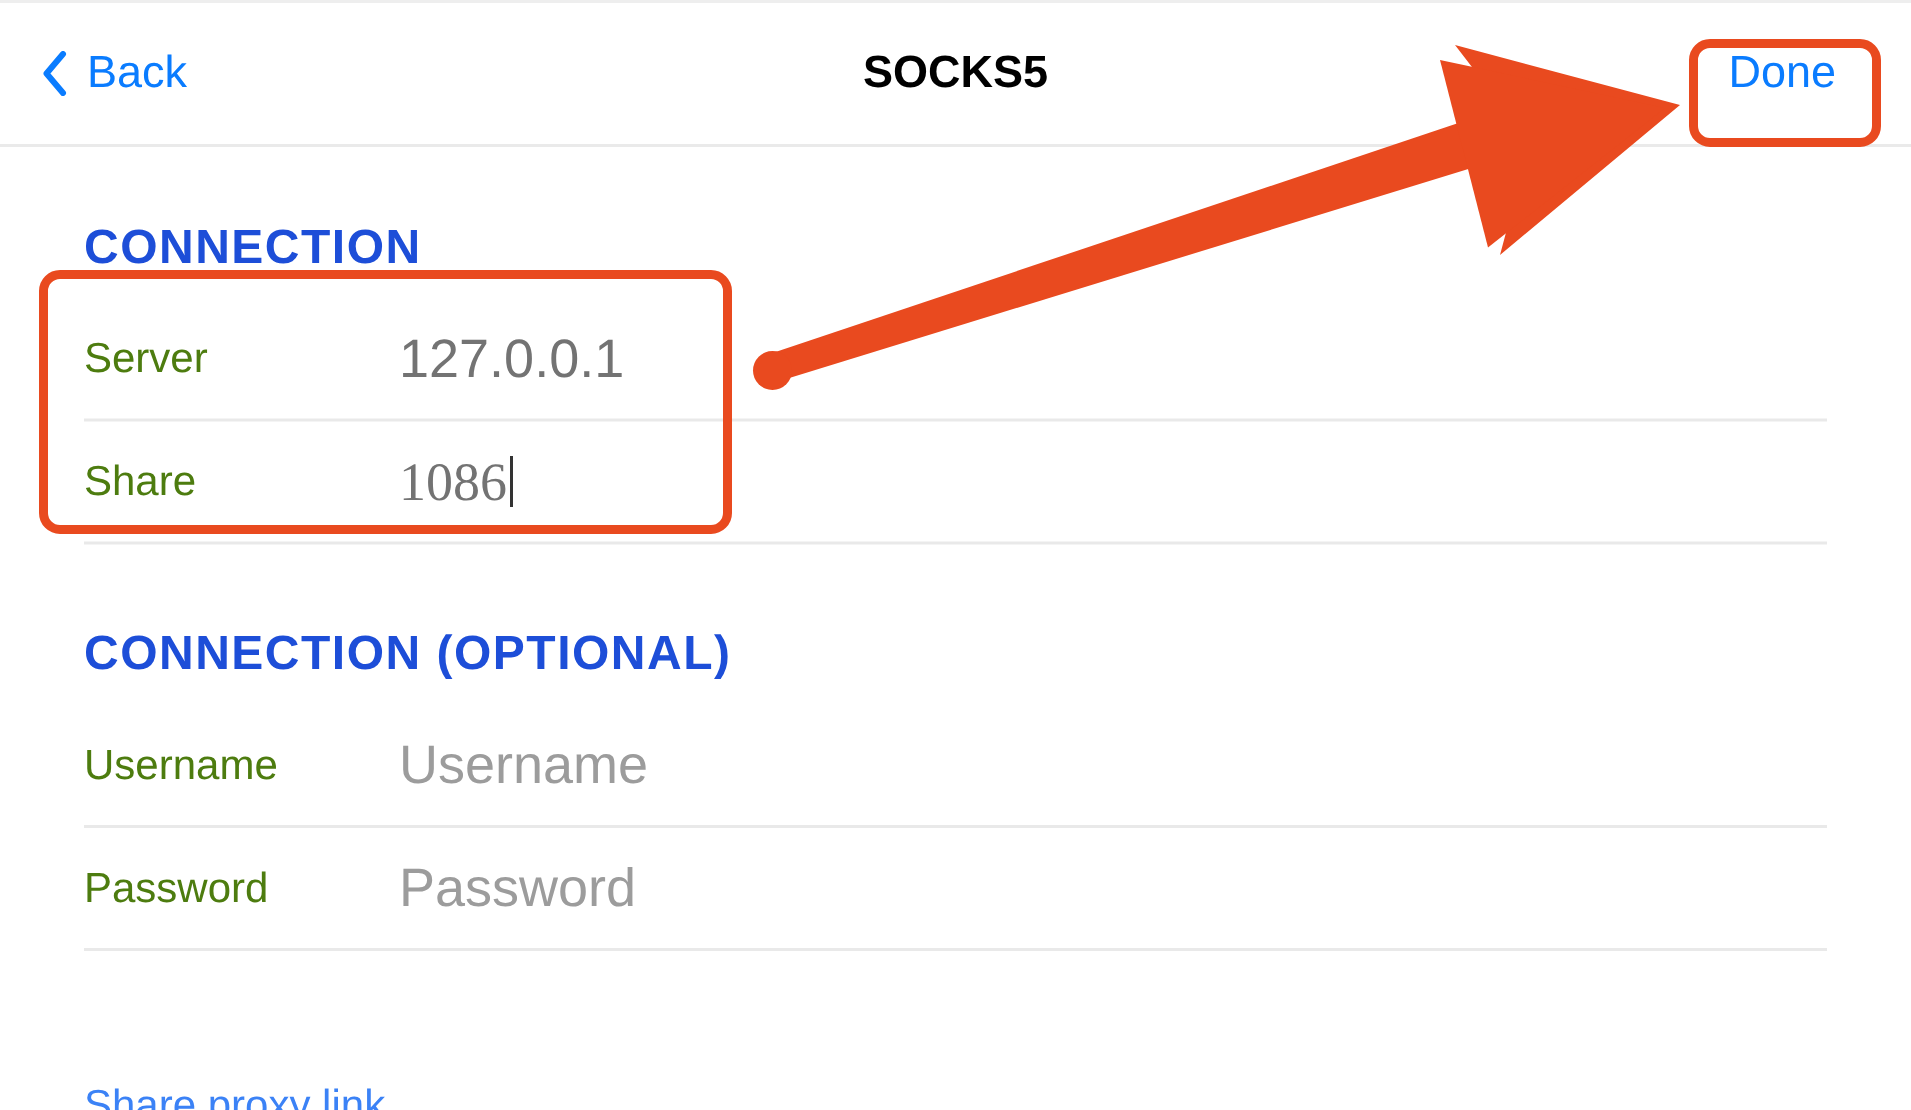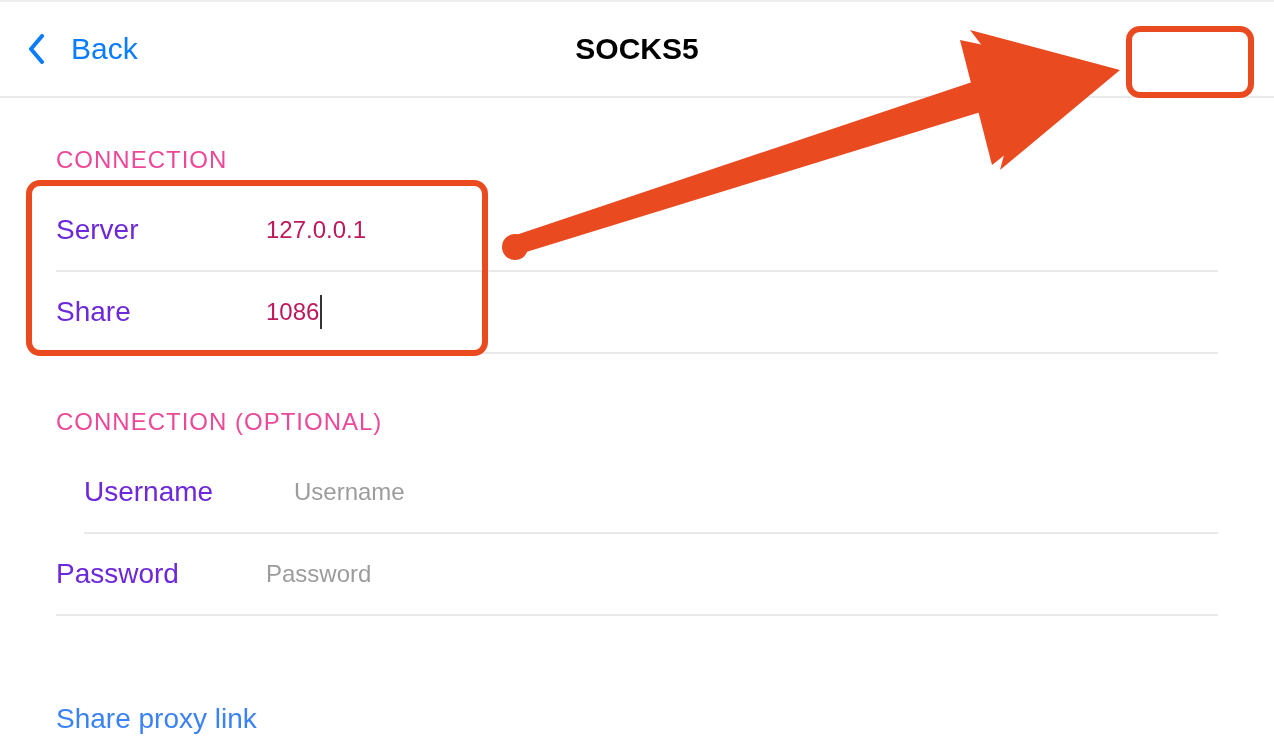--- a/index.html
+++ b/index.html
@@ -17,21 +17,21 @@
       display: flex;
       align-items: center;
       justify-content: space-between;
       padding: 0 28px 0 28px;
       position: relative;
       background: #fff;
     }
     .back-wrap {
       display: flex;
       align-items: center;
-      gap: 25px;
+      gap: 12px;
       color: #0a7cff;
       font-size: 30px;
       cursor: pointer;
     }
     .chevron-left {
       width: 18px; height: 30px;
       display: inline-block;
     }
     .title {
       position: absolute;
@@ -51,44 +51,44 @@
       cursor: pointer;
       padding: 12px 22px;
       position: relative;
       z-index: 2;
     }
 
     .content { padding: 0 56px; }
 
     .section-header {
       margin-top: 48px;
-      color: #ec4899;
-      font-size: 24px;
+      color: #1d4ed8;
+      font-size: 32px;
       letter-spacing: 1px;
-      font-weight: 400;
+      font-weight: 700;
     }
 
     .row {
       display: flex;
       align-items: center;
       height: 82px;
       border-bottom: 2px solid #e9e9e9;
     }
     .row-label {
       width: 210px;
       font-size: 28px;
-      color: #6d28d9;
+      color: #4d7c0f;
       font-weight: 400;
     }
     .row-input {
       flex: 1;
-      font-size: 24px;
+      font-size: 36px;
       border: none;
       outline: none;
-      color: #be185d;
+      color: #737373;
       background: transparent;
       font-family: inherit;
     }
     .row-input::placeholder { color: #9c9c9c; }
 
     .action-row {
       margin-top: 52px;
       height: 82px;
       border-bottom: 2px solid #e9e9e9;
       display: flex;
@@ -151,42 +151,43 @@
 <div class="topbar">
   <div class="back-wrap">
     <span class="chevron-left">
       <svg viewBox="0 0 18 30" width="18" height="30">
         <polyline points="14,2 3,15 14,28" fill="none" stroke="#0a7cff" stroke-width="4" stroke-linecap="round" stroke-linejoin="round"></polyline>
       </svg>
     </span>
     <span>Back</span>
   </div>
   <div class="title">SOCKS5</div>
+  <button class="done-btn">Done</button>
 </div>
 
 <div class="content">
 
   <div class="section-header">CONNECTION</div>
 
   <div class="row" style="margin-top:16px;">
     <div class="row-label">Server</div>
     <input class="row-input" value="127.0.0.1" style="">
   </div>
 
   <div class="row">
     <div class="row-label">Share</div>
     <div style="flex:1; display:flex; align-items:center;">
-      <input class="row-input" style="flex: 0 0 auto; width: 4.2ch;" value="1086">
+      <input class="row-input" style="flex: 0 0 auto; width: 4.2ch; font-family: Liberation Serif, serif;" value="1086">
         <span class="cursor-bar"></span>
     </div>
   </div>
 
   <div class="section-header" style="margin-top:54px;">CONNECTION (OPTIONAL)</div>
 
-  <div class="row" style="margin-top:16px;margin-left:28px;">
+  <div class="row" style="margin-top:16px;">
     <div class="row-label">Username</div>
     <input class="row-input" placeholder="Username" style="">
   </div>
 
   <div class="row">
     <div class="row-label">Password</div>
     <input class="row-input" type="password" placeholder="Password" style="">
   </div>
 
   <div class="action-row">

